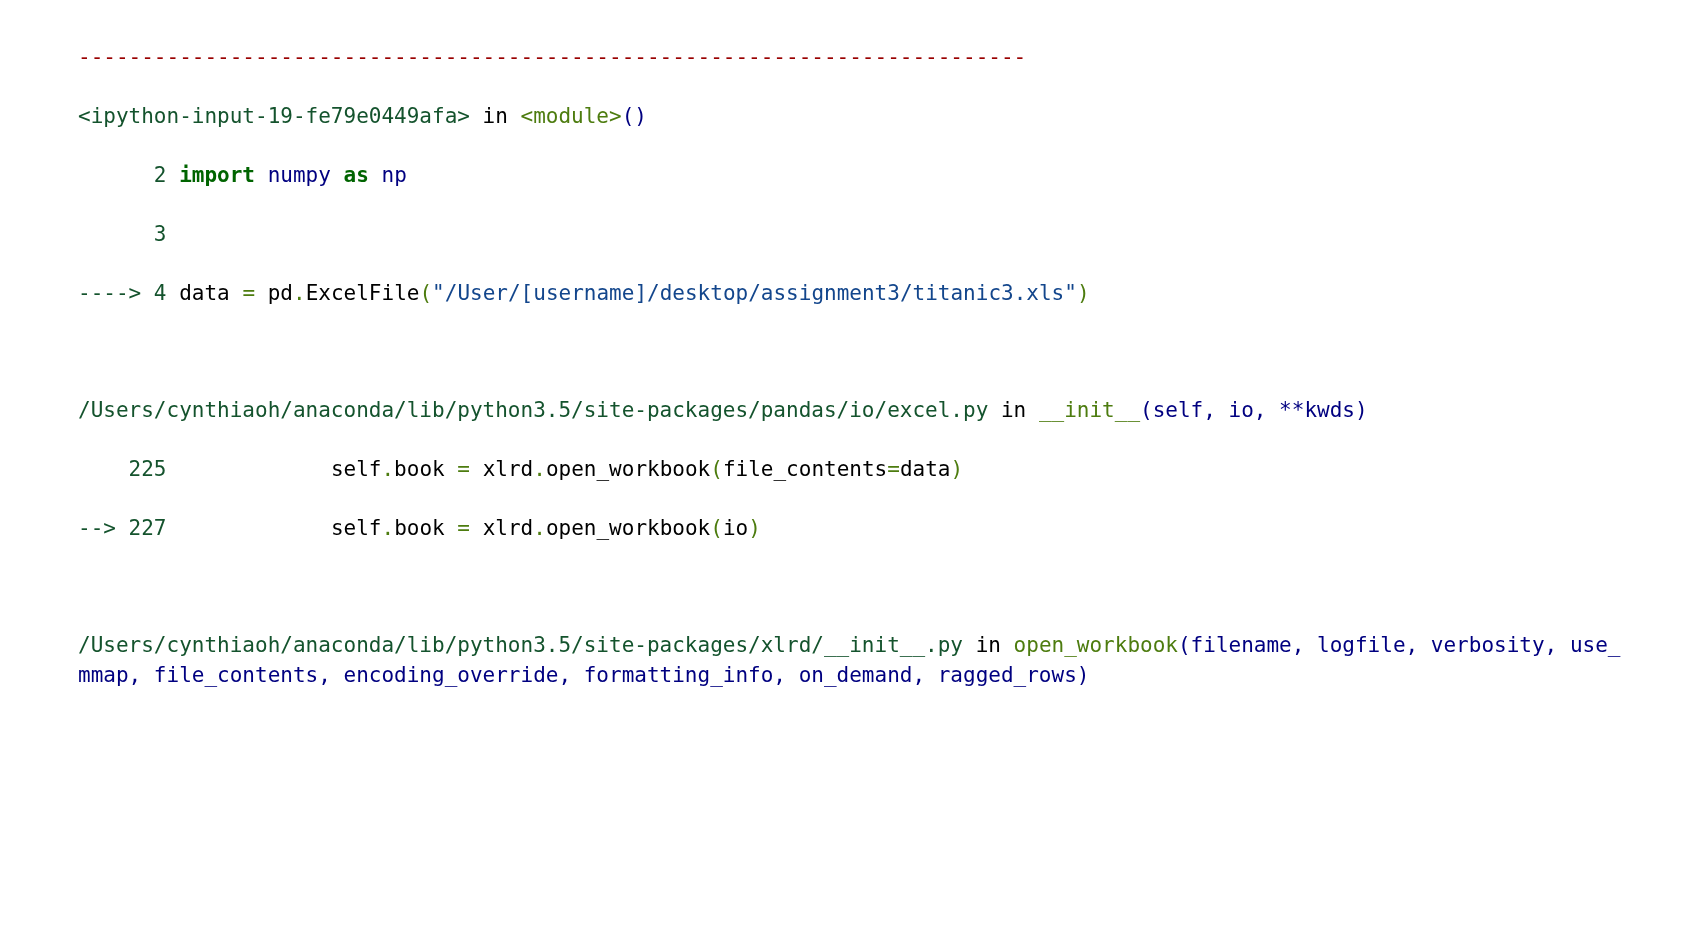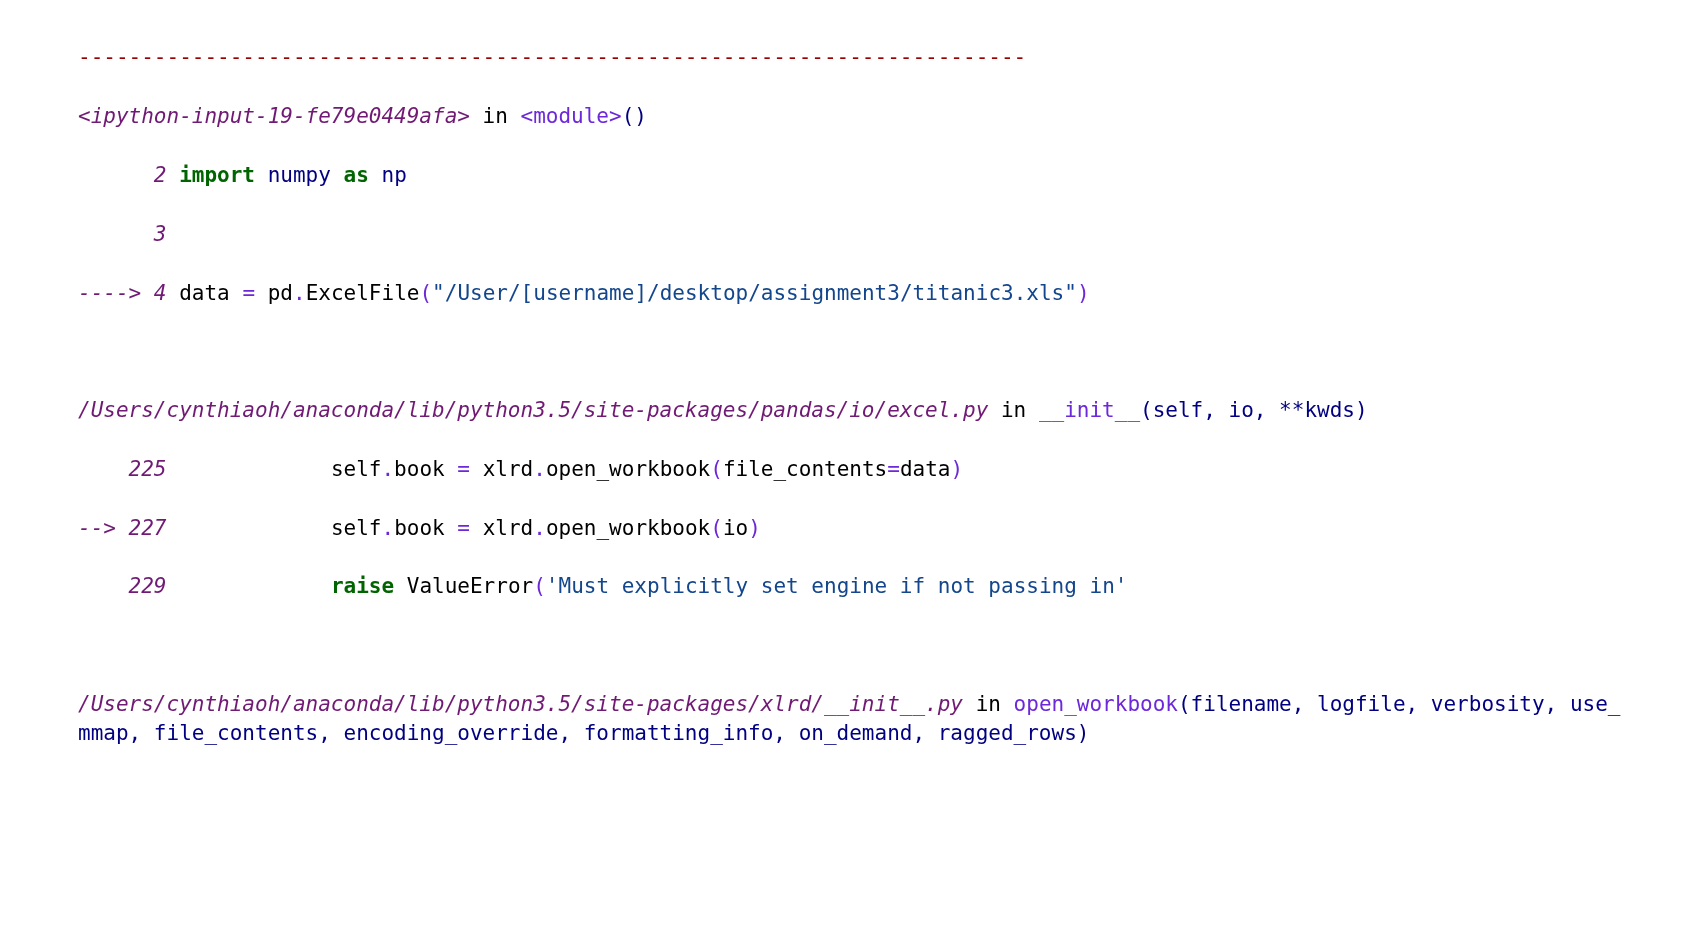--- a/index.html
+++ b/index.html
@@ -13,39 +13,38 @@
   .traceback {
     padding: 14px 78px 20px 78px;
     white-space: pre-wrap;
     word-break: break-all;
   }
   .line {
     display: block;
   }
   .c-red    { color: #990000; }
   .c-blue   { color: #000080; }
-  .c-teal   { color: #6d28d9; }
+  .c-teal   { color: #4d7c0f; }
   .c-str    { color: #13468c; } 
-  .c-green  { color: #701a75; font-style: italic; }
+  .c-green  { color: #14532d; }
   .c-kw     { color: #006400; font-weight: bold; }
 </style>
 </head>
 <body>
 
 <div class="traceback">
 <span class="line c-red">---------------------------------------------------------------------------</span>
 <span class="line"><span class="c-green">&lt;ipython-input-19-fe79e0449afa&gt;</span><span> in </span><span class="c-teal">&lt;module&gt;</span><span class="c-blue">()</span></span>
 <span class="line"><span class="c-green">      2 </span><span class="c-kw">import</span><span> </span><span class="c-blue">numpy</span><span> </span><span class="c-kw">as</span><span> </span><span class="c-blue">np</span></span>
 <span class="line"><span class="c-green">      3 </span></span>
 <span class="line"><span class="c-green">----&gt; </span><span class="c-green">4</span><span> </span><span>data </span><span class="c-teal">=</span><span> </span><span>pd</span><span class="c-teal">.</span><span>ExcelFile</span><span class="c-teal">(</span><span class="c-str">"/User/[username]/desktop/assignment3/titanic3.xls"</span><span class="c-teal">)</span></span>
 <span class="line">&nbsp;</span>
 <span class="line"><span class="c-green">/Users/cynthiaoh/anaconda/lib/python3.5/site-packages/pandas/io/excel.py</span><span> in </span><span class="c-teal">__init__</span><span class="c-blue">(self, io, **kwds)</span></span>
 <span class="line"><span class="c-green">    225 </span><span>            </span><span>self</span><span class="c-teal">.</span><span>book </span><span class="c-teal">=</span><span> </span><span>xlrd</span><span class="c-teal">.</span><span>open_workbook</span><span class="c-teal">(</span><span>file_contents</span><span class="c-teal">=</span><span>data</span><span class="c-teal">)</span></span>
 <span class="line"><span class="c-green">--&gt; </span><span class="c-green">227</span><span> </span><span>            </span><span>self</span><span class="c-teal">.</span><span>book </span><span class="c-teal">=</span><span> </span><span>xlrd</span><span class="c-teal">.</span><span>open_workbook</span><span class="c-teal">(</span><span>io</span><span class="c-teal">)</span></span>
-<span class="line"><span class="c-green">    229 </span><span>            </span><span class="c-kw">raise</span><span> </span><span>ValueError</span><span class="c-teal">(</span><span class="c-str">'Must explicitly set engine if not passing in'</span></span>
 <span class="line">&nbsp;</span>
 <span class="line"><span class="c-green">/Users/cynthiaoh/anaconda/lib/python3.5/site-packages/xlrd/__init__.py</span><span> in </span><span class="c-teal">open_workbook</span><span class="c-blue">(filename, logfile, verbosity, use_mmap, file_contents, encoding_override, formatting_info, on_demand, ragged_rows)</span></span>
 
 
 
 
 
 
 
 </div>

